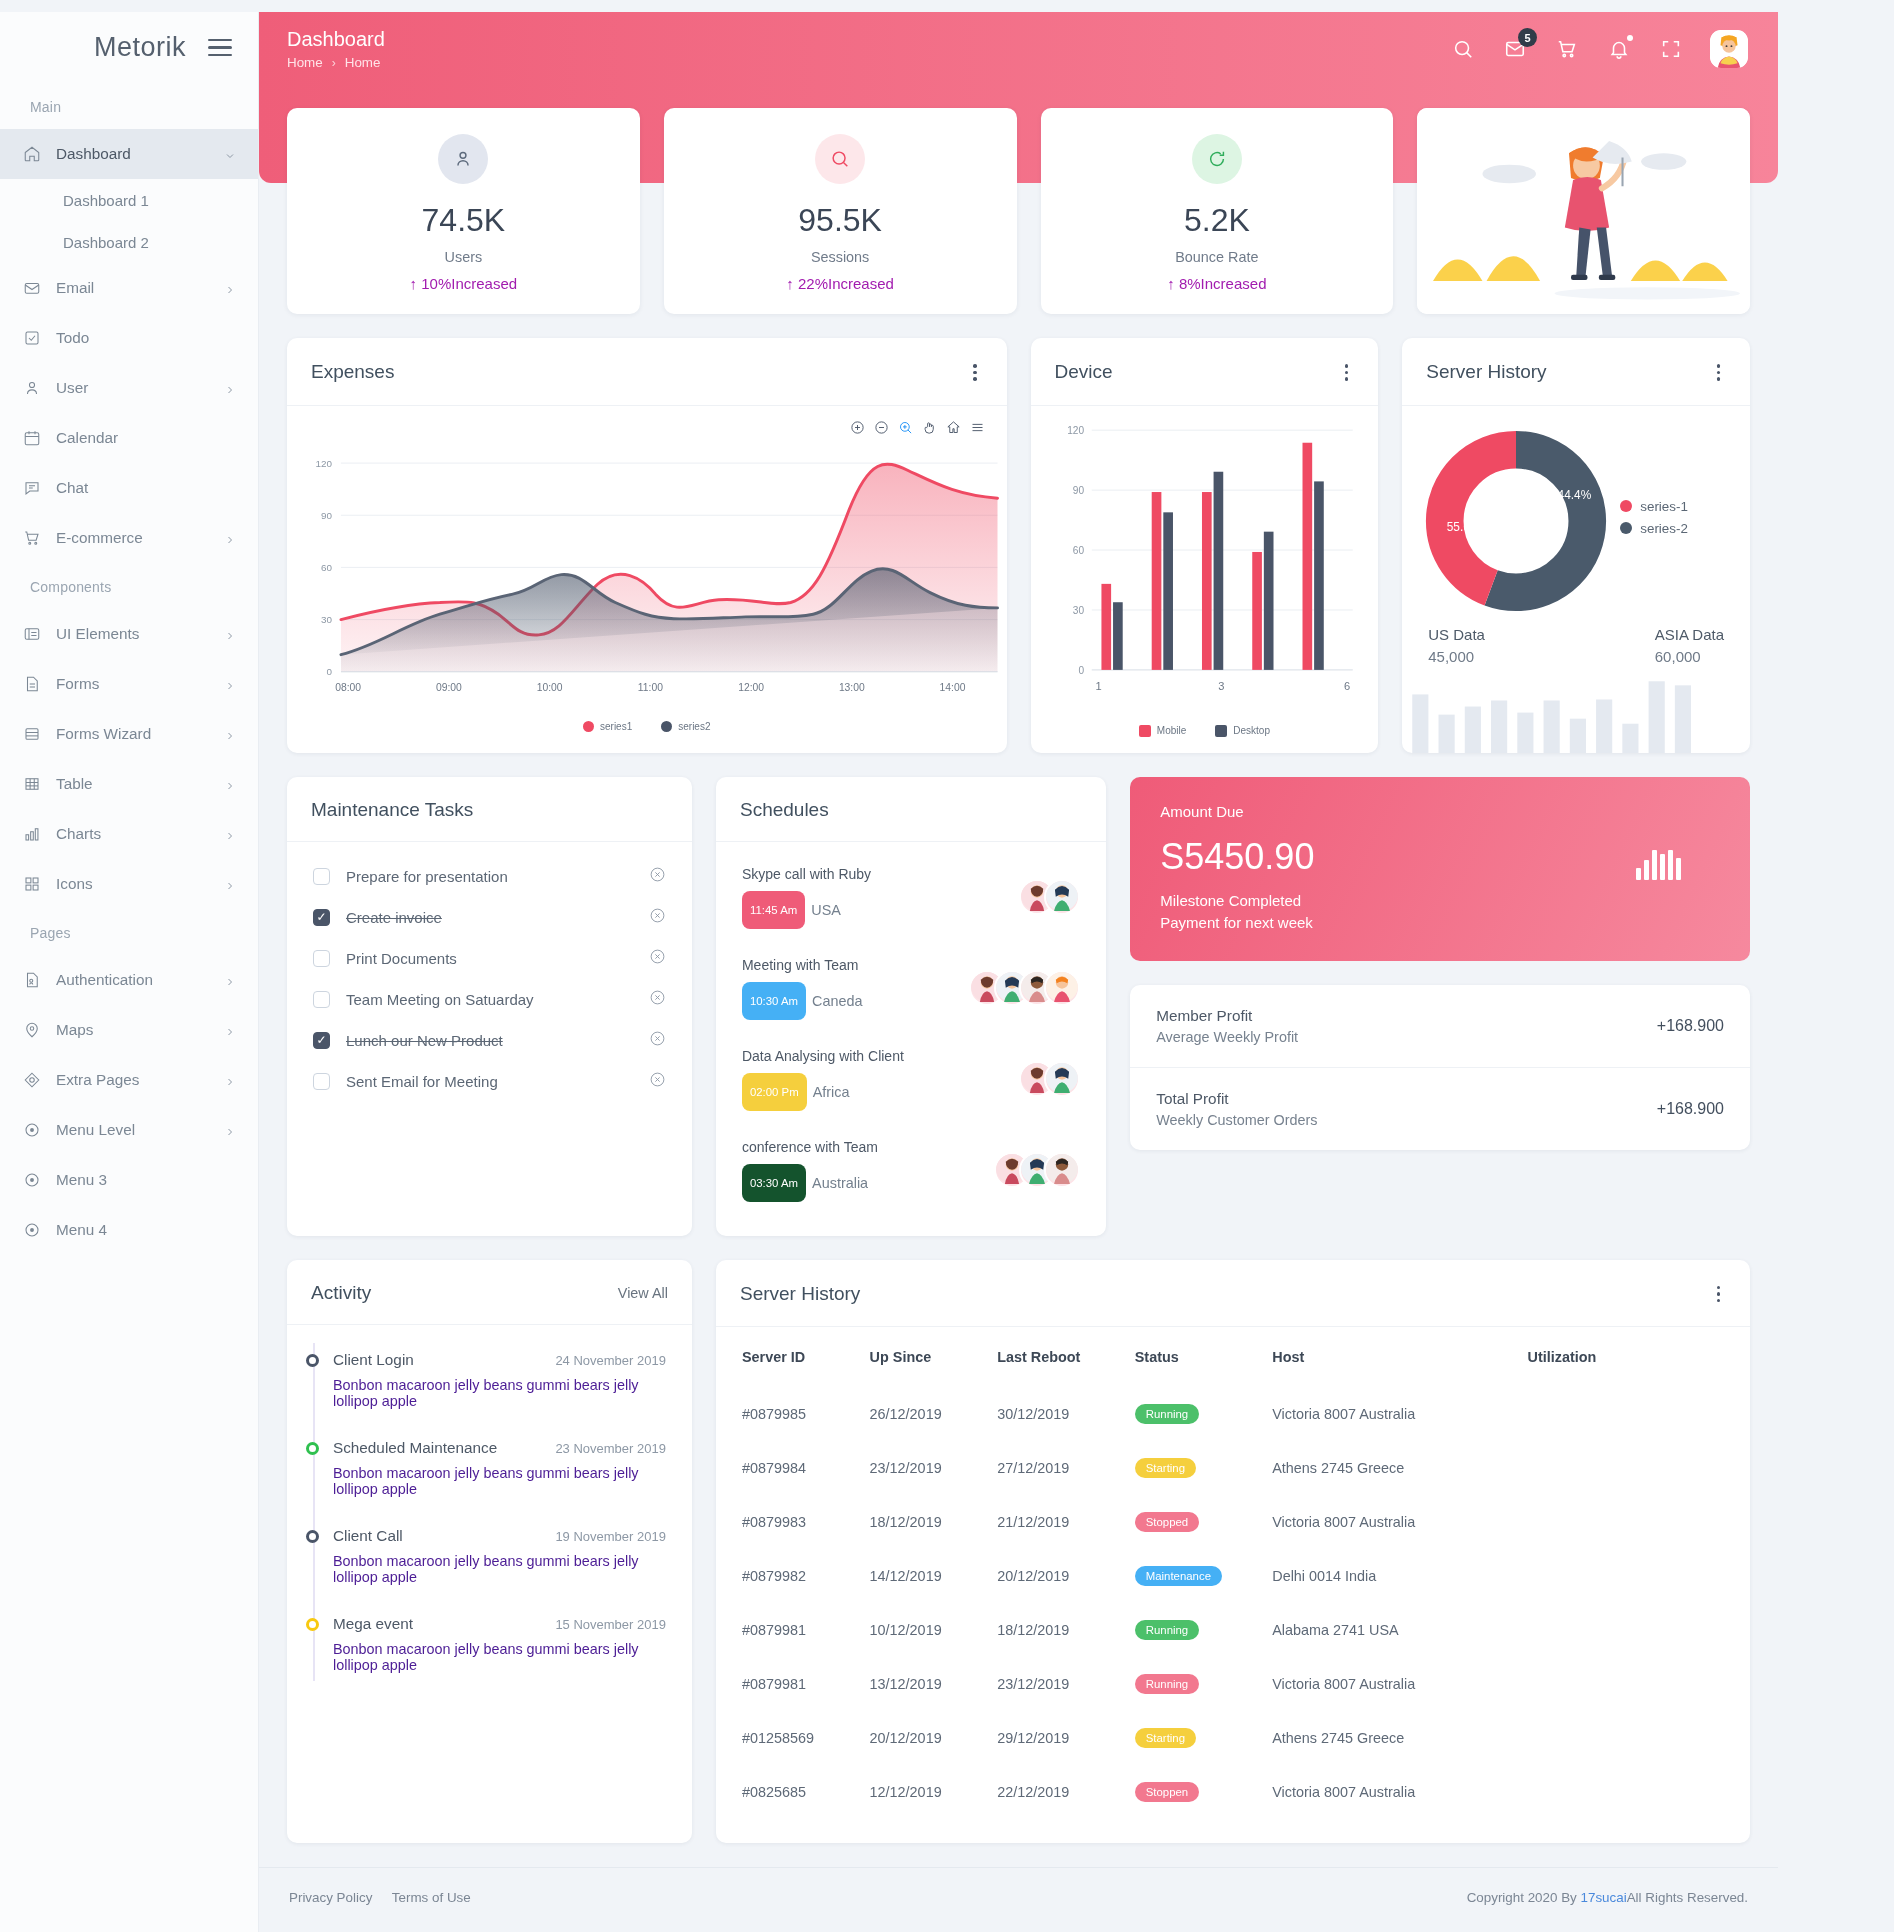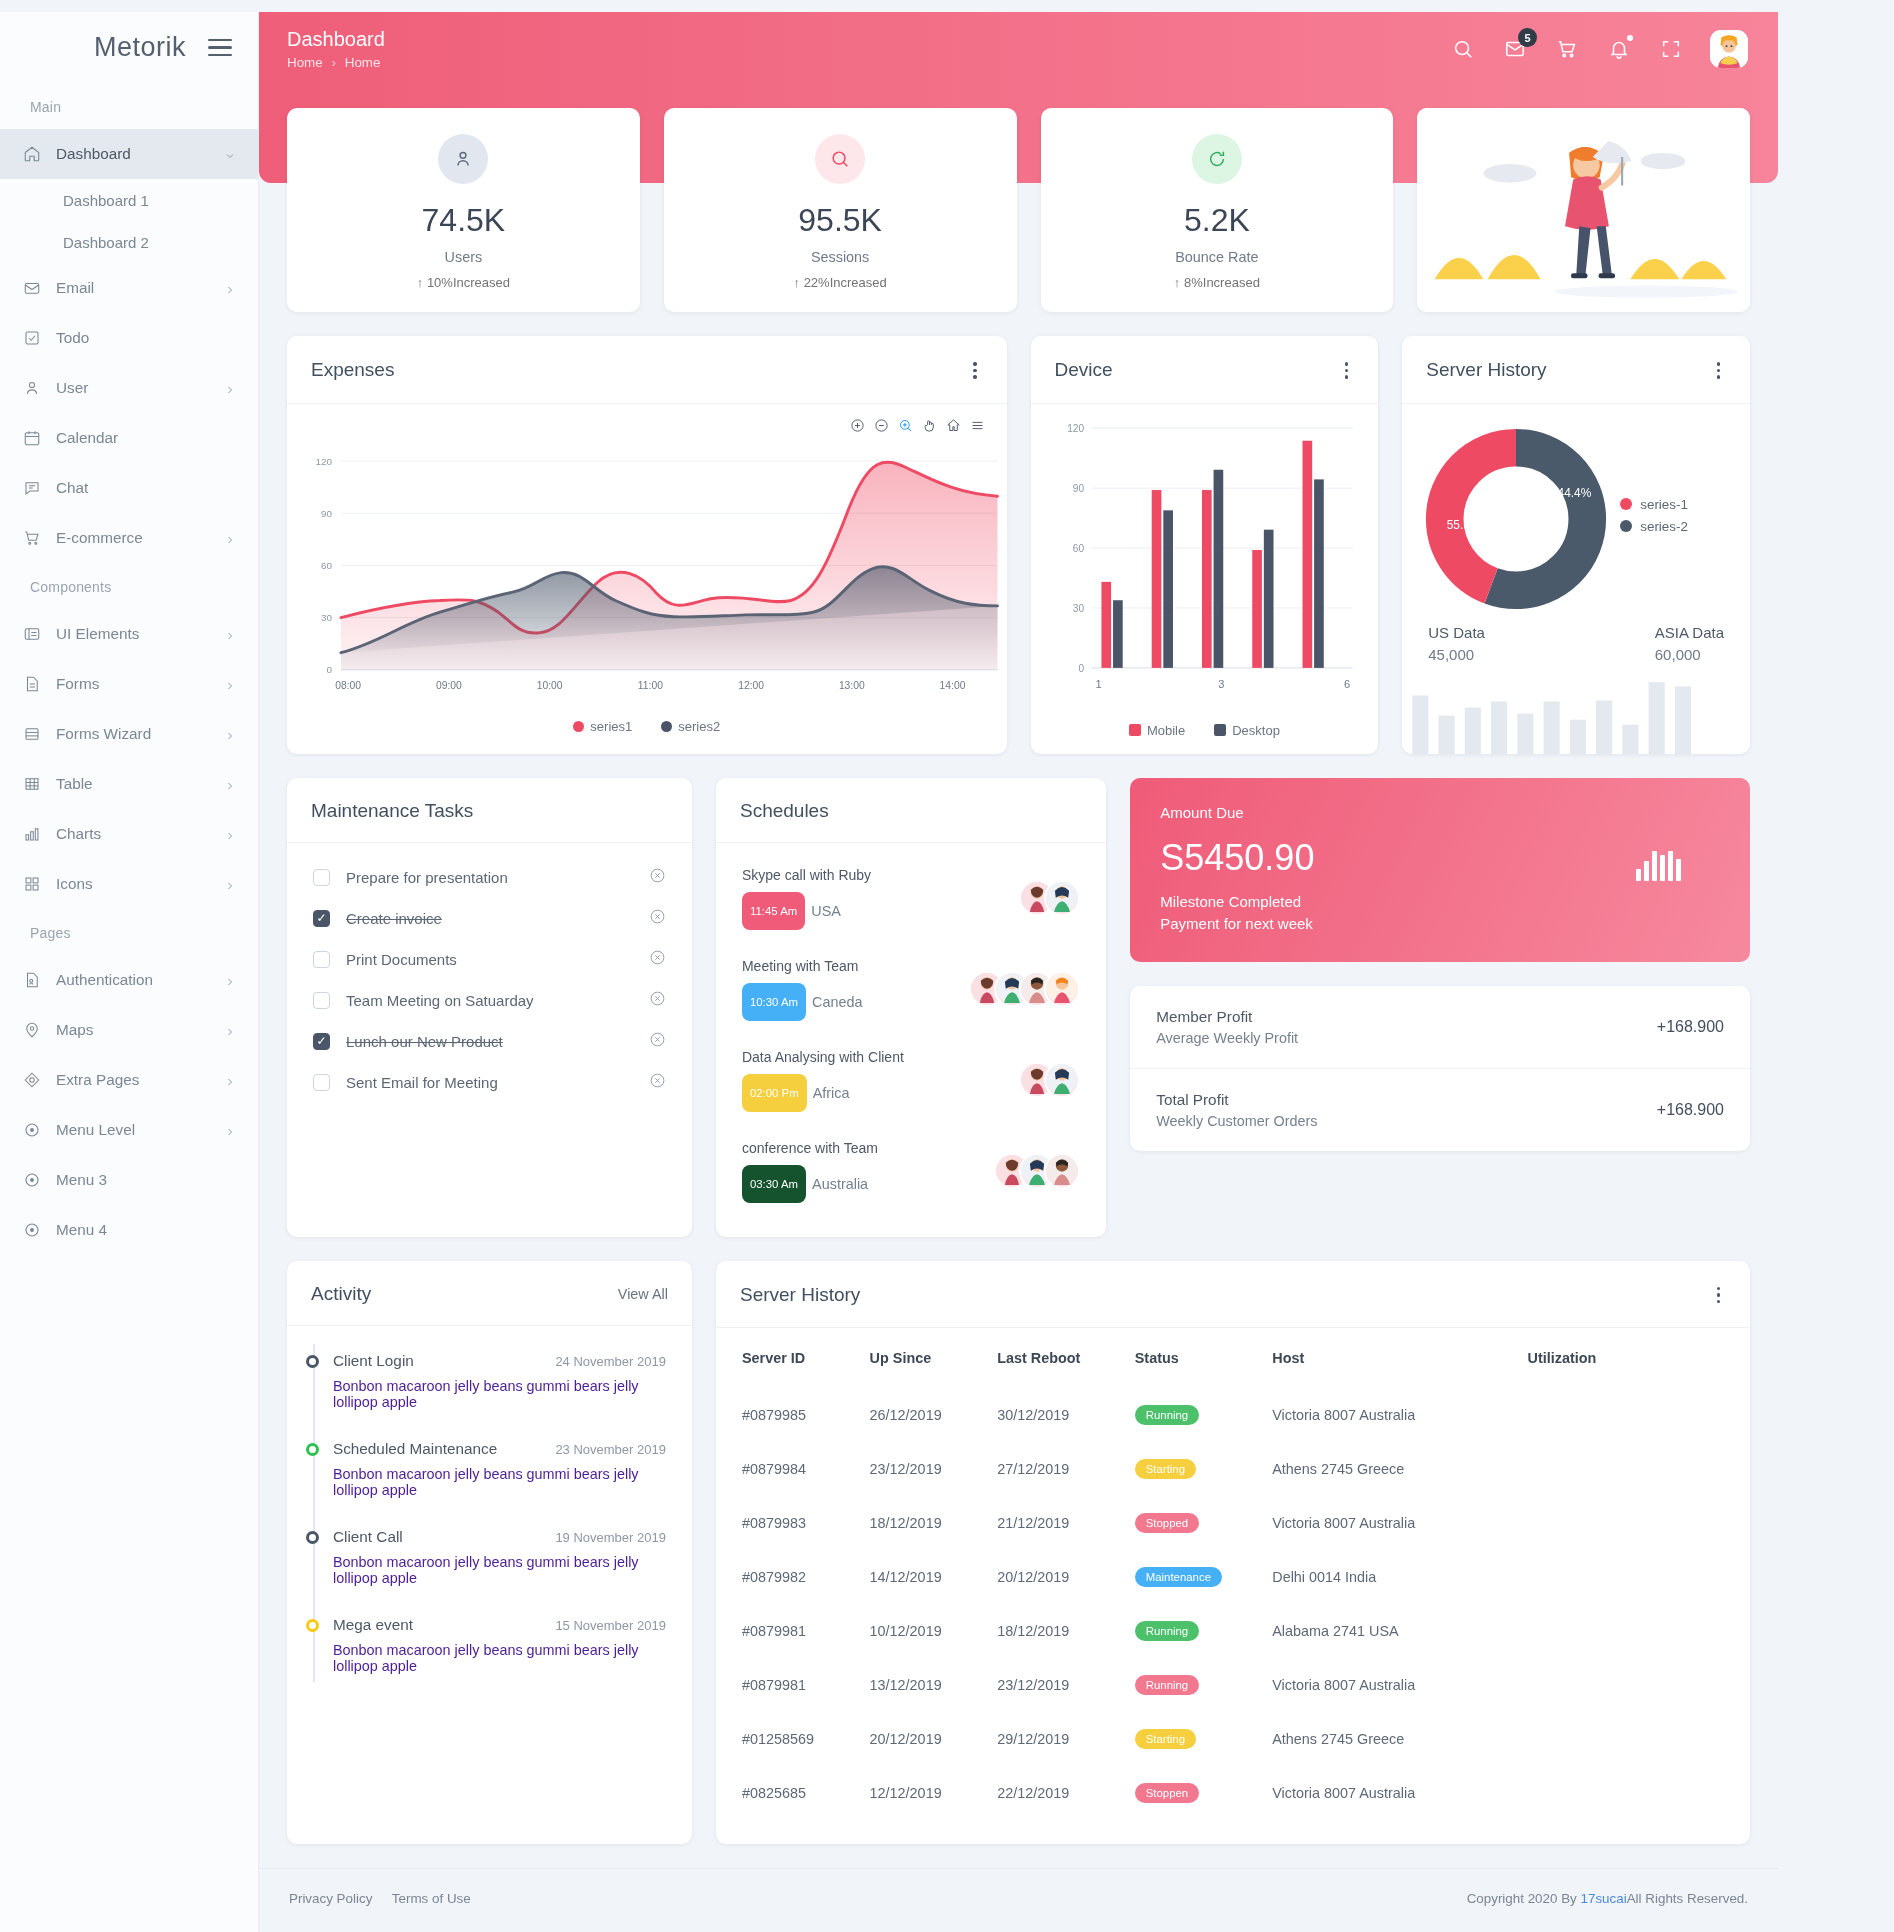--- a/index.html
+++ b/index.html
@@ -82,34 +82,34 @@
   .card-title { font-size: 19px; color: #41505f; font-weight: 400; }
   .kebab { display: flex; flex-direction: column; gap: 3px; cursor: pointer; padding: 4px 6px; }
   .kebab i { width: 3.5px; height: 3.5px; background: #4a5568; border-radius: 50%; display: block; }
 
   
   .stat { flex: 1; background: #fff; border-radius: 10px; padding: 26px 10px 22px; text-align: center; box-shadow: 0 1px 5px rgba(22,40,70,.07); }
   .stat-ic { width: 50px; height: 50px; border-radius: 50%; margin: 0 auto 18px; display: flex; align-items: center; justify-content: center; }
   .stat-ic svg { width: 22px; height: 22px; fill: none; stroke-width: 1.6; }
   .stat-val { font-size: 32px; color: #3b4656; margin-bottom: 10px; font-weight: 400; }
   .stat-lbl { font-size: 14.4px; color: #707b8a; margin-bottom: 10px; }
-  .stat-delta { font-size: 13px; color: #737373; }
+  .stat-delta { font-size: 15px; color: #a21caf; }
   .illus { flex: 1; border-radius: 10px; background: #fff; box-shadow: 0 1px 5px rgba(22,40,70,.07); position: relative; overflow: hidden; }
 
   
   .c-expenses { flex: 0 0 calc(50% - 12px); }
   .c-device { flex: 1; }
   .c-server { flex: 1; }
 
   .chart-tools { display: flex; justify-content: flex-end; gap: 9px; padding: 14px 22px 0 0; }
   .chart-tools svg { width: 15px; height: 15px; stroke: #4a5568; fill: none; stroke-width: 1.5; cursor: pointer; }
   .chart-tools .zoomsel svg { stroke: #1b8ff5; }
 
   svg.plot { display: block; }
-  .legend { display: flex; gap: 29px; justify-content: center; align-items: center; font-size: 13px; color: #6b7684; padding-bottom: 16px; }
+  .legend { display: flex; gap: 29px; justify-content: center; align-items: center; font-size: 10px; color: #6b7684; padding-bottom: 16px; }
   .legend span.dot { width: 11px; height: 11px; border-radius: 50%; display: inline-block; margin-right: 6px; vertical-align: -1px; }
   .leg-it { display: flex; align-items: center; }
 
   .donut-legend { font-size: 13.4px; color: #5b6775; }
   .donut-legend div { display: flex; align-items: center; gap: 8px; margin-bottom: 7px; }
   .donut-legend i { width: 12px; height: 12px; border-radius: 50%; display: block; }
   .dd-row { display: flex; justify-content: space-between; padding: 6px 26px 0; }
   .dd-lbl { font-size: 15px; color: #4e5a68; margin-bottom: 5px; }
   .dd-val { font-size: 15px; color: #6f7a88; }
 

